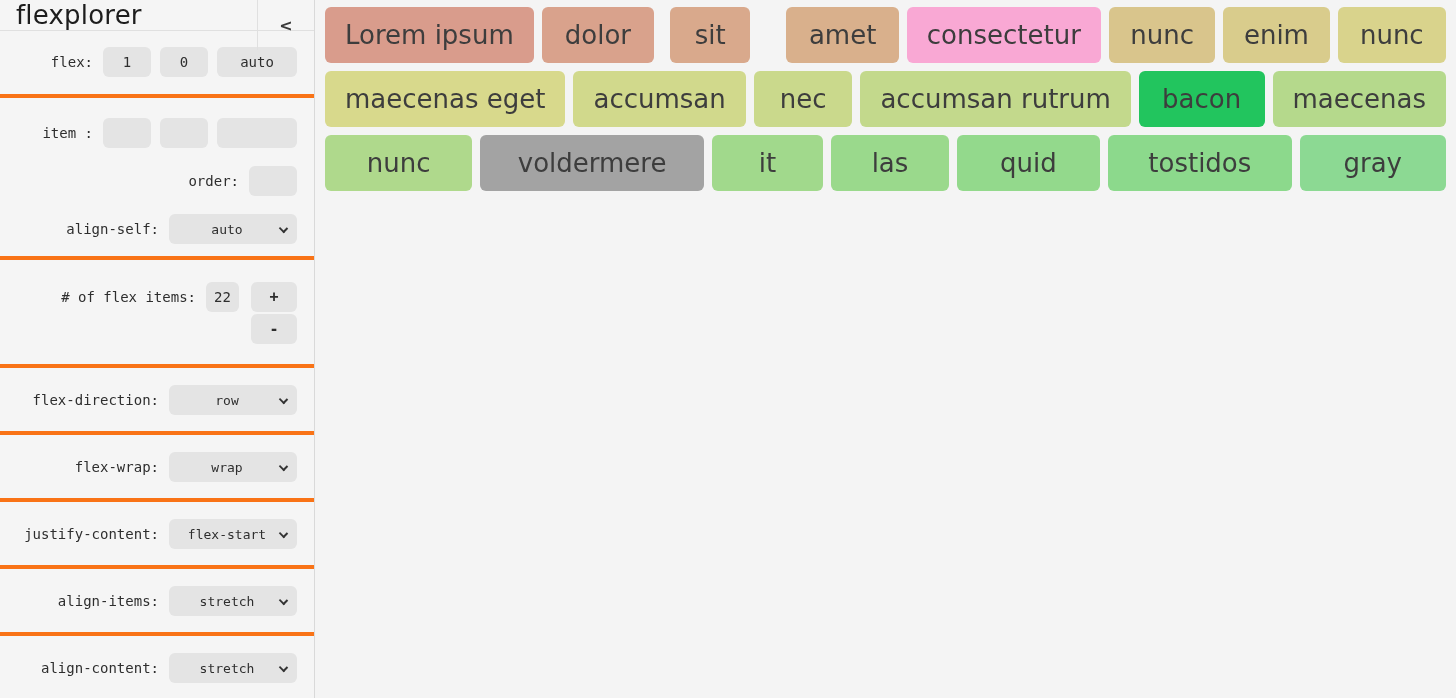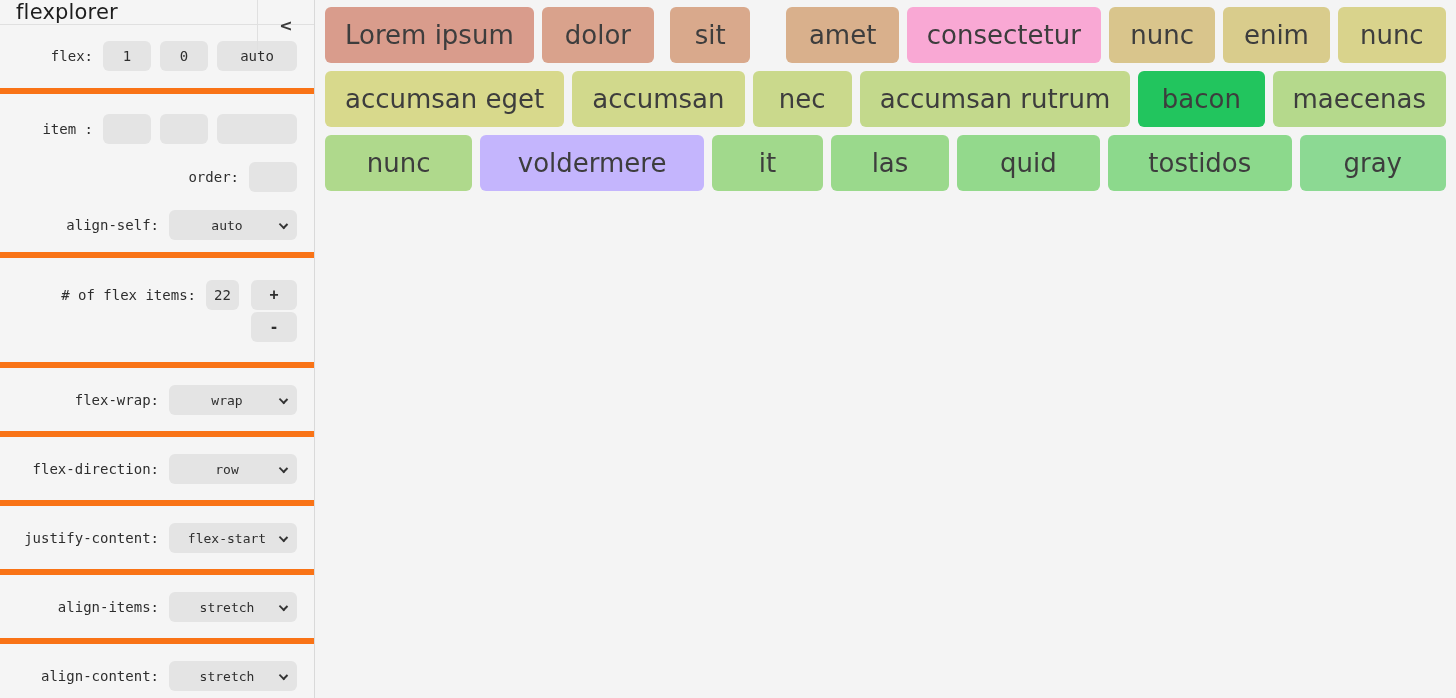--- a/index.html
+++ b/index.html
@@ -22,40 +22,40 @@
     flex-direction: column;
   }
   .sb-header {
     height: 51px;
     display: flex;
     align-items: center;
     border-bottom: 1px solid #e0e0e0;
     position: relative;
   }
   .sb-title {
-    font-size: 21px;
+    font-size: 26px;
     color: #1d1d1d;
     padding-left: 16px;
     letter-spacing: 0.2px;
   }
   .collapse-btn {
     position: absolute;
     right: 0; top: 0;
     width: 57px; height: 50px;
     border-left: 1px solid #e0e0e0;
     display: flex;
     align-items: center;
     justify-content: center;
     font-size: 16px;
     font-weight: bold;
     color: #3a3a3a;
     cursor: pointer;
   }
   .section {
-    border-bottom: 6px solid #f97316;
+    border-bottom: 4px solid #f97316;
   }
   .crow {
     display: flex;
     justify-content: flex-end;
     align-items: center;
     padding-right: 17px;
   }
   .lbl {
     font-family: "DejaVu Sans Mono", "Liberation Mono", monospace;
     font-size: 14px;
@@ -208,33 +208,33 @@
       <input class="box count-input" value="22" style="">
       <div class="plusminus">
         <button class="pm-btn">+</button>
         <button class="pm-btn">-</button>
       </div>
     </div>
   </div>
 
   <div class="section s-select">
     <div class="crow">
+      <span class="lbl">flex-direction:</span>
+      <div class="select">
+        <span class="sel-val">row</span>
+        <span class="chev"></span>
+      </div>
+    </div>
+  </div>
+
+  <div class="section s-select">
+    <div class="crow">
       <span class="lbl">flex-wrap:</span>
       <div class="select">
         <span class="sel-val">wrap</span>
-        <span class="chev"></span>
-      </div>
-    </div>
-  </div>
-
-  <div class="section s-select">
-    <div class="crow">
-      <span class="lbl">flex-direction:</span>
-      <div class="select">
-        <span class="sel-val">row</span>
         <span class="chev"></span>
       </div>
     </div>
   </div>
 
   <div class="section s-select">
     <div class="crow">
       <span class="lbl">justify-content:</span>
       <div class="select">
         <span class="sel-val">flex-start</span>
@@ -267,27 +267,27 @@
 <div class="main">
   <div class="flex-container">
       <div class="flex-item" style="background: rgb(217, 156, 140); flex-basis: 184px;">Lorem ipsum</div>
       <div class="flex-item" style="background: rgb(217, 162, 140); flex-basis: 106px;">dolor</div>
       <div class="flex-item" style="background: rgb(217, 169, 140); flex-basis: 74px; margin-left: 12px;">sit</div>
       <div class="flex-item" style="background: rgb(217, 176, 140); flex-basis: 106px; margin-left: 32px;">amet</div>
       <div class="flex-item" style="background: #f9a8d4; flex-basis: 174px;">consectetur</div>
       <div class="flex-item" style="background: rgb(217, 197, 140); flex-basis: 100px;">nunc</div>
       <div class="flex-item" style="background: rgb(217, 204, 140); flex-basis: 100px;">enim</div>
       <div class="flex-item" style="background: rgb(217, 211, 140); flex-basis: 102px;">nunc</div>
-      <div class="flex-item" style="background: rgb(216, 217, 140); flex-basis: 202px;">accumsan eget</div>
+      <div class="flex-item" style="background: rgb(216, 217, 140); flex-basis: 202px;">maecenas eget</div>
       <div class="flex-item" style="background: rgb(209, 217, 140); flex-basis: 142px;">accumsan</div>
       <div class="flex-item" style="background: rgb(202, 217, 140); flex-basis: 90px;">nec</div>
       <div class="flex-item" style="background: rgb(195, 217, 140); flex-basis: 240px;">accumsan rutrum</div>
       <div class="flex-item" style="background: #22c55e; flex-basis: 117px;">bacon</div>
       <div class="flex-item" style="background: rgb(181, 217, 140); flex-basis: 162px;">maecenas</div>
       <div class="flex-item" style="background: rgb(175, 217, 140); flex-basis: 144px;">nunc</div>
-      <div class="flex-item" style="background: #c4b5fd; flex-basis: 220px; text-align: center;">voldermere</div>
+      <div class="flex-item" style="background: #a3a3a3; flex-basis: 220px; text-align: center;">voldermere</div>
       <div class="flex-item" style="background: rgb(161, 217, 140); flex-basis: 108px;">it</div>
       <div class="flex-item" style="background: rgb(154, 217, 140); flex-basis: 114px;">las</div>
       <div class="flex-item" style="background: rgb(147, 217, 140); flex-basis: 140px;">quid</div>
       <div class="flex-item" style="background: rgb(140, 217, 140); flex-basis: 180px;">tostidos</div>
       <div class="flex-item" style="background: rgb(140, 217, 147); flex-basis: 143px;">gray</div>
     </div>
 </div>
 
 </body></html>

